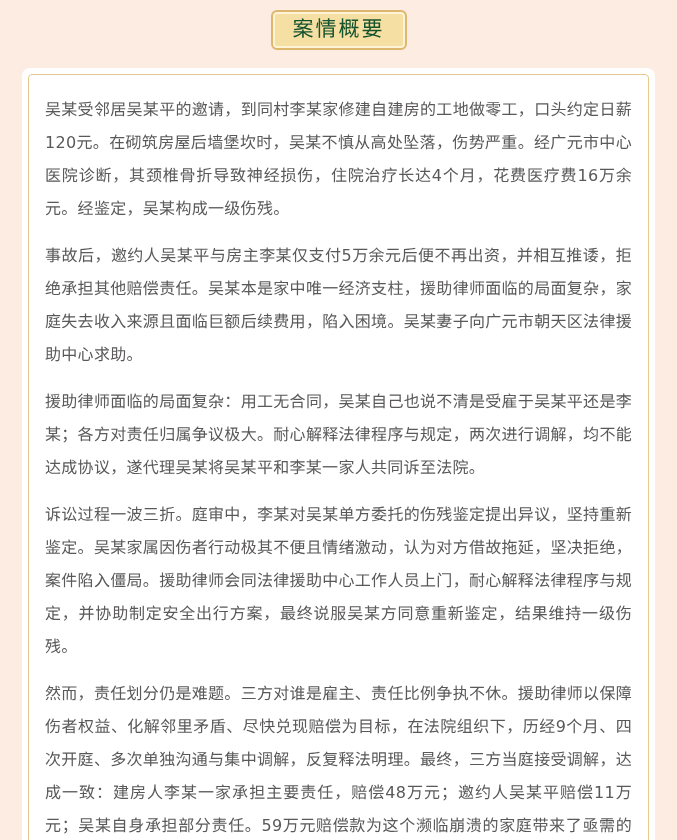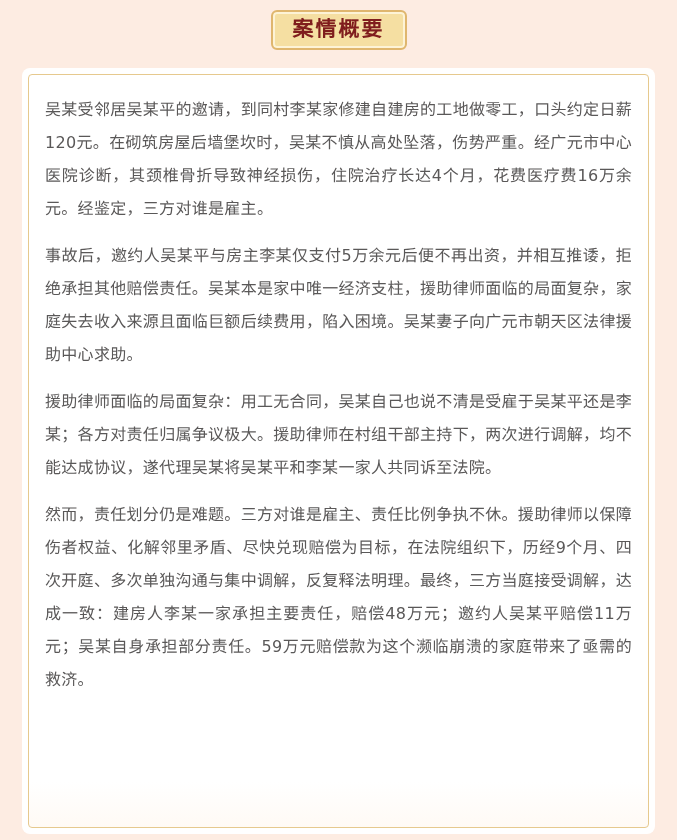--- a/index.html
+++ b/index.html
@@ -19,23 +19,23 @@
   }
   .badge {
     display: inline-block;
     background: #f5dfa2;
     border: 2px solid #dfb66e;
     box-shadow: inset 0 0 0 2px #fdf3d6;
     border-radius: 6px;
     padding: 6px 20px 7px;
   }
   .badge-title {
-    color: #7f1d1d;
+    color: #14532d;
     font-size: 21px;
-    font-weight: bold;
+    font-weight: normal;
     letter-spacing: 2px;
     line-height: 1.1;
     display: inline-block;
   }
   .card {
     margin: 18px 22px 8px;
     background: #ffffff;
     border-radius: 8px;
     padding: 6px;
     min-height: 766px;
@@ -64,18 +64,19 @@
 <body>
 
 <div class="badge-wrap">
   <div class="badge">
     <span class="badge-title">案情概要</span>
   </div>
 </div>
 
 <div class="card">
   <div class="card-inner">
-    <p>吴某受邻居吴某平的邀请，到同村李某家修建自建房的工地做零工，口头约定日薪120元。在砌筑房屋后墙堡坎时，吴某不慎从高处坠落，伤势严重。经广元市中心医院诊断，其颈椎骨折导致神经损伤，住院治疗长达4个月，花费医疗费16万余元。经鉴定，三方对谁是雇主。</p>
+    <p>吴某受邻居吴某平的邀请，到同村李某家修建自建房的工地做零工，口头约定日薪120元。在砌筑房屋后墙堡坎时，吴某不慎从高处坠落，伤势严重。经广元市中心医院诊断，其颈椎骨折导致神经损伤，住院治疗长达4个月，花费医疗费16万余元。经鉴定，吴某构成一级伤残。</p>
     <p>事故后，邀约人吴某平与房主李某仅支付5万余元后便不再出资，并相互推诿，拒绝承担其他赔偿责任。吴某本是家中唯一经济支柱，援助律师面临的局面复杂，家庭失去收入来源且面临巨额后续费用，陷入困境。吴某妻子向广元市朝天区法律援助中心求助。</p>
-    <p>援助律师面临的局面复杂：用工无合同，吴某自己也说不清是受雇于吴某平还是李某；各方对责任归属争议极大。援助律师在村组干部主持下，两次进行调解，均不能达成协议，遂代理吴某将吴某平和李某一家人共同诉至法院。</p>
+    <p>援助律师面临的局面复杂：用工无合同，吴某自己也说不清是受雇于吴某平还是李某；各方对责任归属争议极大。耐心解释法律程序与规定，两次进行调解，均不能达成协议，遂代理吴某将吴某平和李某一家人共同诉至法院。</p>
+    <p>诉讼过程一波三折。庭审中，李某对吴某单方委托的伤残鉴定提出异议，坚持重新鉴定。吴某家属因伤者行动极其不便且情绪激动，认为对方借故拖延，坚决拒绝，案件陷入僵局。援助律师会同法律援助中心工作人员上门，耐心解释法律程序与规定，并协助制定安全出行方案，最终说服吴某方同意重新鉴定，结果维持一级伤残。</p>
     <p>然而，责任划分仍是难题。三方对谁是雇主、责任比例争执不休。援助律师以保障伤者权益、化解邻里矛盾、尽快兑现赔偿为目标，在法院组织下，历经9个月、四次开庭、多次单独沟通与集中调解，反复释法明理。最终，三方当庭接受调解，达成一致：建房人李某一家承担主要责任，赔偿48万元；邀约人吴某平赔偿11万元；吴某自身承担部分责任。59万元赔偿款为这个濒临崩溃的家庭带来了亟需的救济。</p>
   </div>
 </div>
 
 </body></html>

